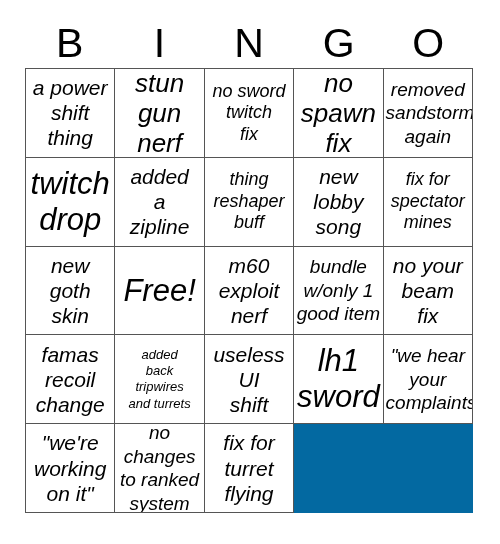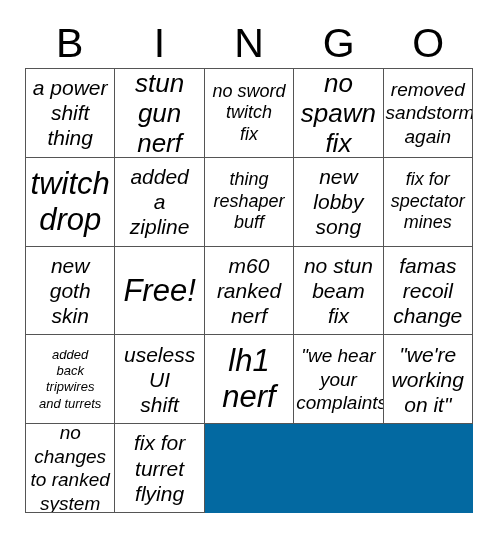--- a/index.html
+++ b/index.html
@@ -158,26 +158,31 @@
     <div class="cell sz-l">
         <span class="cell-text">new
 goth
 skin</span>
       </div>
     <div class="cell sz-xxl">
         <span class="cell-text">Free!</span>
       </div>
     <div class="cell sz-l">
         <span class="cell-text">m60
-ranked
+exploit
 nerf</span>
       </div>
-
-    <div class="cell sz-l">
-        <span class="cell-text">no stun
+    <div class="cell sz-s">
+        <span class="cell-text">bundle
+w/only 1
+good item</span>
+      </div>
+
+    <div class="cell sz-l">
+        <span class="cell-text">no your
 beam
 fix</span>
       </div>
     <div class="cell sz-l">
         <span class="cell-text">famas
 recoil
 change</span>
       </div>
     <div class="cell sz-xs">
         <span class="cell-text">added
@@ -185,21 +190,21 @@
 tripwires
 and turrets</span>
       </div>
     <div class="cell sz-l">
         <span class="cell-text">useless
 UI
 shift</span>
       </div>
     <div class="cell sz-xxl">
         <span class="cell-text">lh1
-nerf</span>
+sword</span>
       </div>
 
     <div class="cell sz-s">
         <span class="cell-text">"we hear
 your
 complaints"</span>
       </div>
     <div class="cell sz-l">
         <span class="cell-text">"we're
 working

